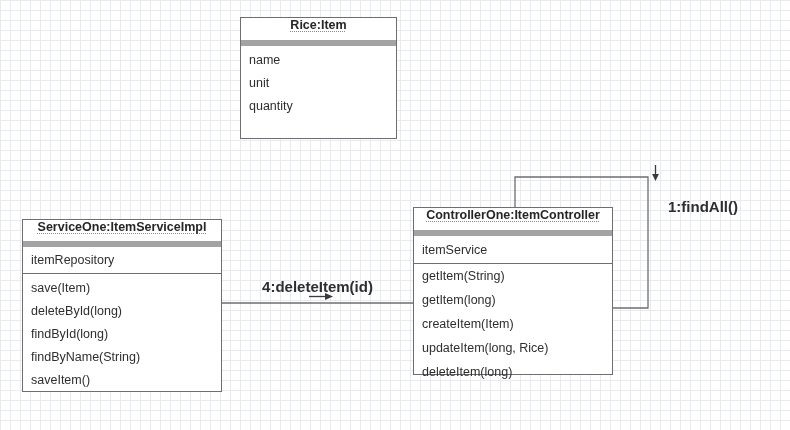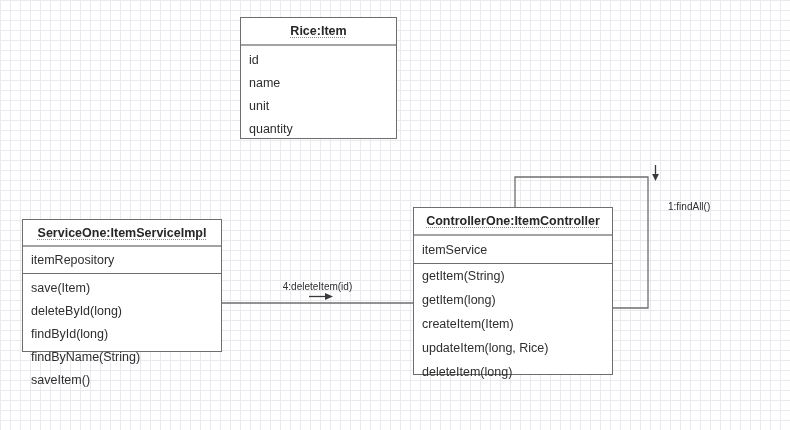--- a/index.html
+++ b/index.html
@@ -19,58 +19,59 @@
   .connector-layer {
     position:absolute; left:0; top:0; width:790px; height:430px;
     pointer-events:none;
   }
   .uml-box {
     position:absolute; box-sizing:border-box;
     background:#ffffff; border:1px solid #6e6e6e;
     color:#2e2e2e; font-size:12.5px;
   }
   .uml-title {
-    display:flex; align-items:center; justify-content:center;
+    display:flex; justify-content:center;
     font-weight:bold; color:#262626;
-    border-bottom:2px solid #a3a3a3; box-sizing:border-box;
+    border-bottom:6px solid #a3a3a3; box-sizing:border-box;
   }
   .uml-title span {
     text-decoration:underline dotted 1px;
     text-decoration-color:#8a8a8a;
     text-underline-offset:2px;
   }
   .uml-attr {
     display:flex; align-items:center; padding-left:8px;
     border-bottom:1px solid #6e6e6e; box-sizing:border-box;
   }
   .uml-rows { box-sizing:border-box; }
   .uml-row { display:flex; align-items:center; padding-left:8px; box-sizing:border-box; }
 
   
   .box-rice   { left:240px; top:17px;  width:157px; height:122px; }
   .box-rice .uml-title { height:28px; }
   .box-rice .uml-rows  { padding-top:2px; }
   .box-rice .uml-row   { height:23px; }
 
   
-  .box-service { left:22px; top:219px; width:200px; height:133px; }
+  .box-service { left:22px; top:219px; width:200px; height:173px; }
   .box-service .uml-title { height:27px; }
   .box-service .uml-attr  { height:27px; }
   .box-service .uml-rows  { padding-top:2px; }
   .box-service .uml-row   { height:23px; }
 
   
   .box-controller { left:413px; top:207px; width:200px; height:168px; }
   .box-controller .uml-title { height:28px; }
   .box-controller .uml-attr  { height:28px; }
   .box-controller .uml-row   { height:24px; }
 
   .seq-label {
-    position:absolute; color:#2e2e2e; font-size:10px; line-height:17px;
+    position:absolute; color:#2e2e2e; font-size:15px; line-height:17px;
     white-space:pre;
+    font-weight:bold;
   }
   .seq-label-left  { left:240px; top:244px; width:155px; text-align:center; }
   .seq-label-right { left:668px; top:164px; text-align:left; }
 </style>
 </head>
 <body>
 
 <div class="canvas">
 
   <svg class="connector-layer" viewBox="0 0 790 430" xmlns="http://www.w3.org/2000/svg">
@@ -88,21 +89,20 @@
       <line x1="655.5" y1="165" x2="655.5" y2="176" stroke="#3a3a3a" stroke-width="1.3"></line>
       <polygon points="655.5,181 652.1,174 658.9,174" fill="#3a3a3a"></polygon>
     </g>
   </svg>
 
   <div class="uml-box box-rice">
     <div class="uml-title">
       <span>Rice:Item</span>
     </div>
     <div class="uml-rows">
-      <div class="uml-row">id</div>
       <div class="uml-row">name</div>
       <div class="uml-row">unit</div>
       <div class="uml-row">quantity</div>
     </div>
   </div>
 
   <div class="uml-box box-service">
     <div class="uml-title">
       <span>ServiceOne:ItemServiceImpl</span>
     </div>

